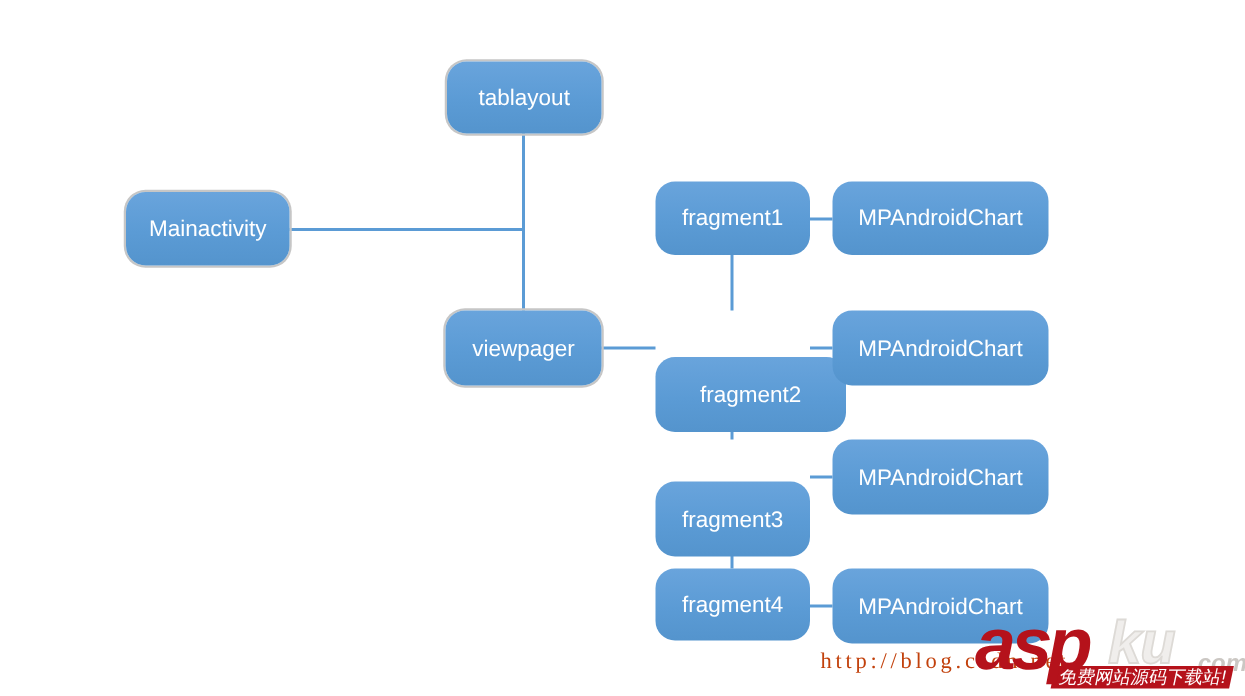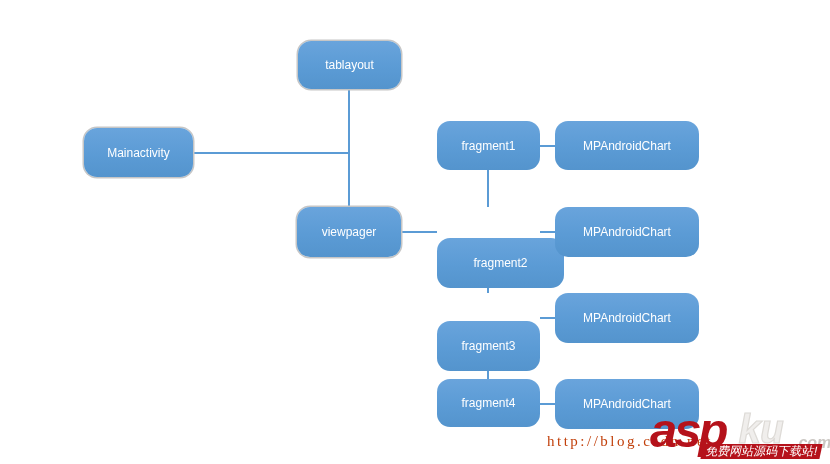--- a/index.html
+++ b/index.html
@@ -6,21 +6,21 @@
   body { background:#ffffff; font-family:"Liberation Sans", sans-serif; }
   .canvas {
     position:relative; width:830px; height:464px;
     background:#ffffff; overflow:hidden;
   }
   .node {
     position:absolute;
     background:linear-gradient(180deg,#69a4dc 0%, #5b9bd5 55%, #5494cd 100%);
     border-radius:13px;
     display:flex; align-items:center; justify-content:center;
-    color:#ffffff; font-size:12px; font-family:"Liberation Sans", sans-serif;
+    color:#ffffff; font-size:15px; font-family:"Liberation Sans", sans-serif;
     white-space:nowrap;
   }
   .node.outlined { box-shadow:0 0 0 1.5px #c6c6c6; }
   .edge { position:absolute; background:#5b9bd5; }
   .edge.h { height:1.5px; }
   .edge.v { width:1.5px; }
 
   .wm-url {
     position:absolute; left:547px; top:433px; z-index:1;
     font-family:"Liberation Serif", serif;

